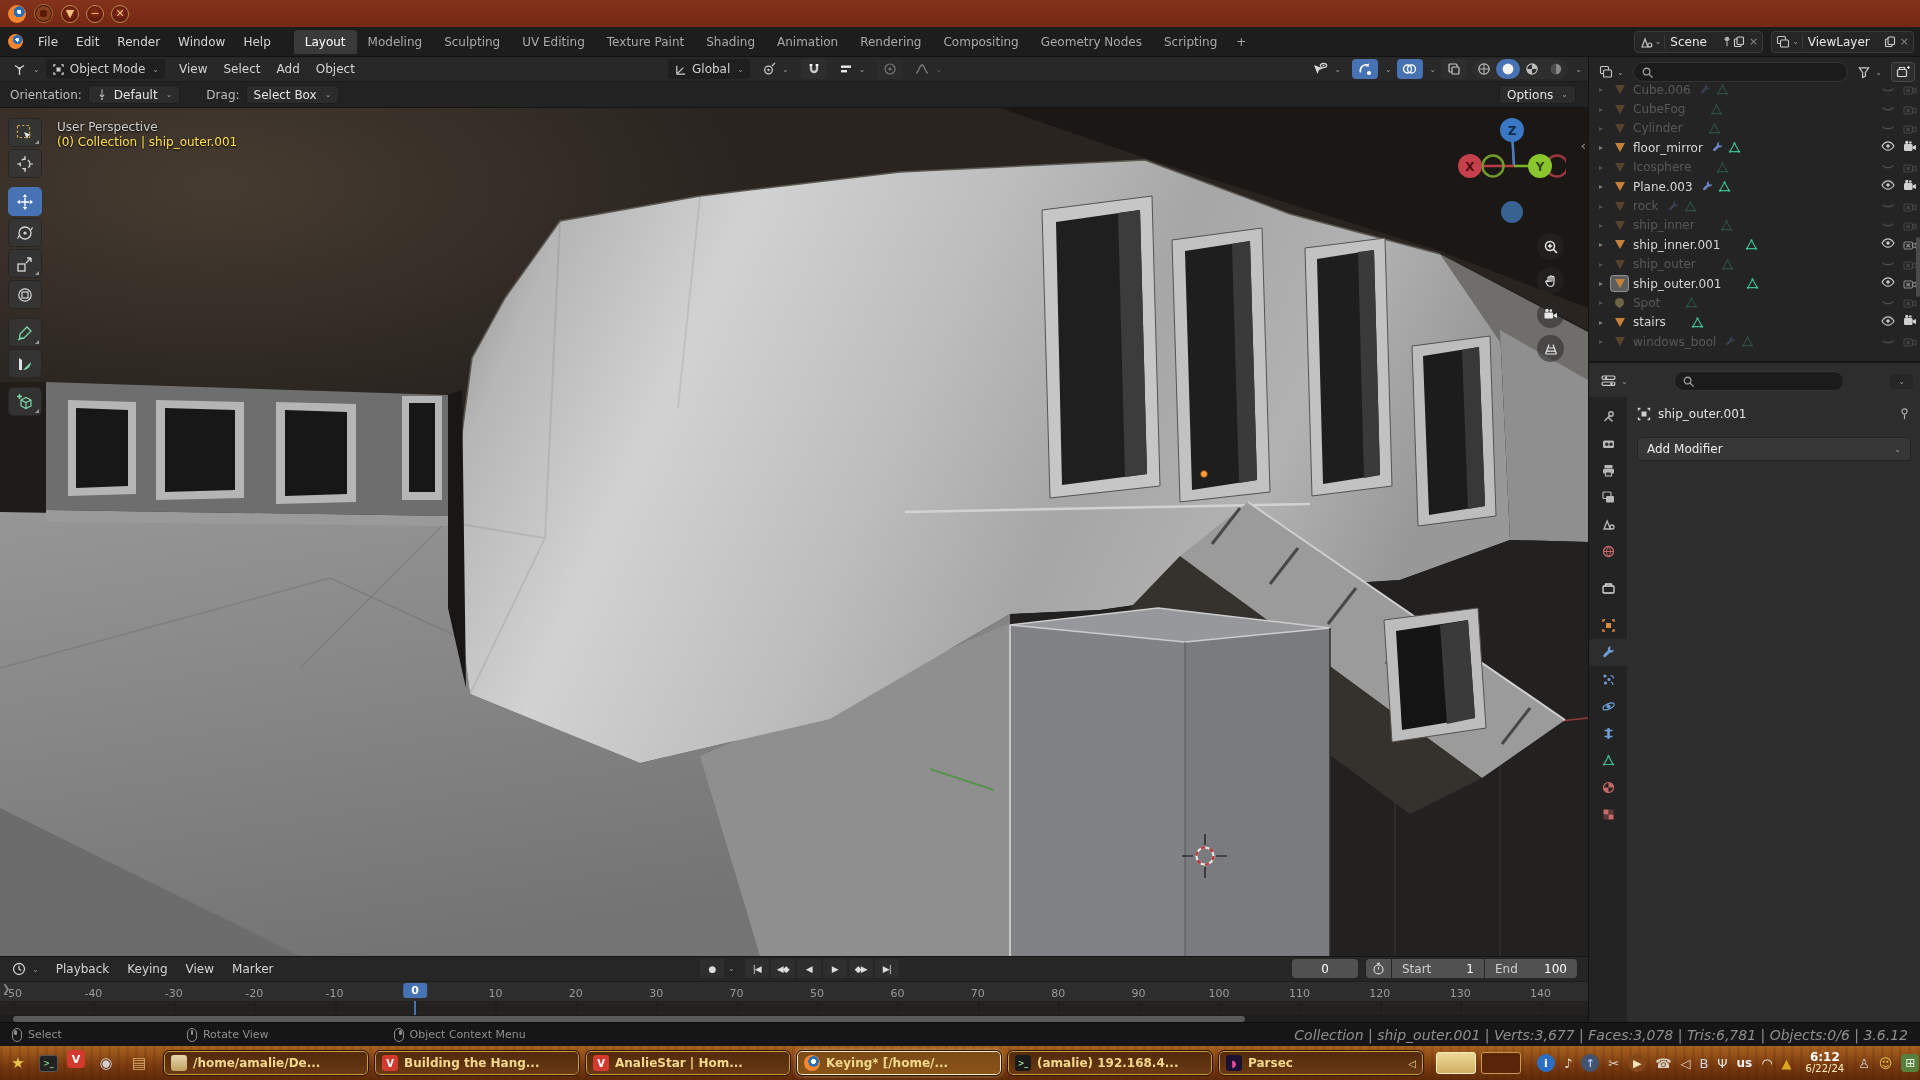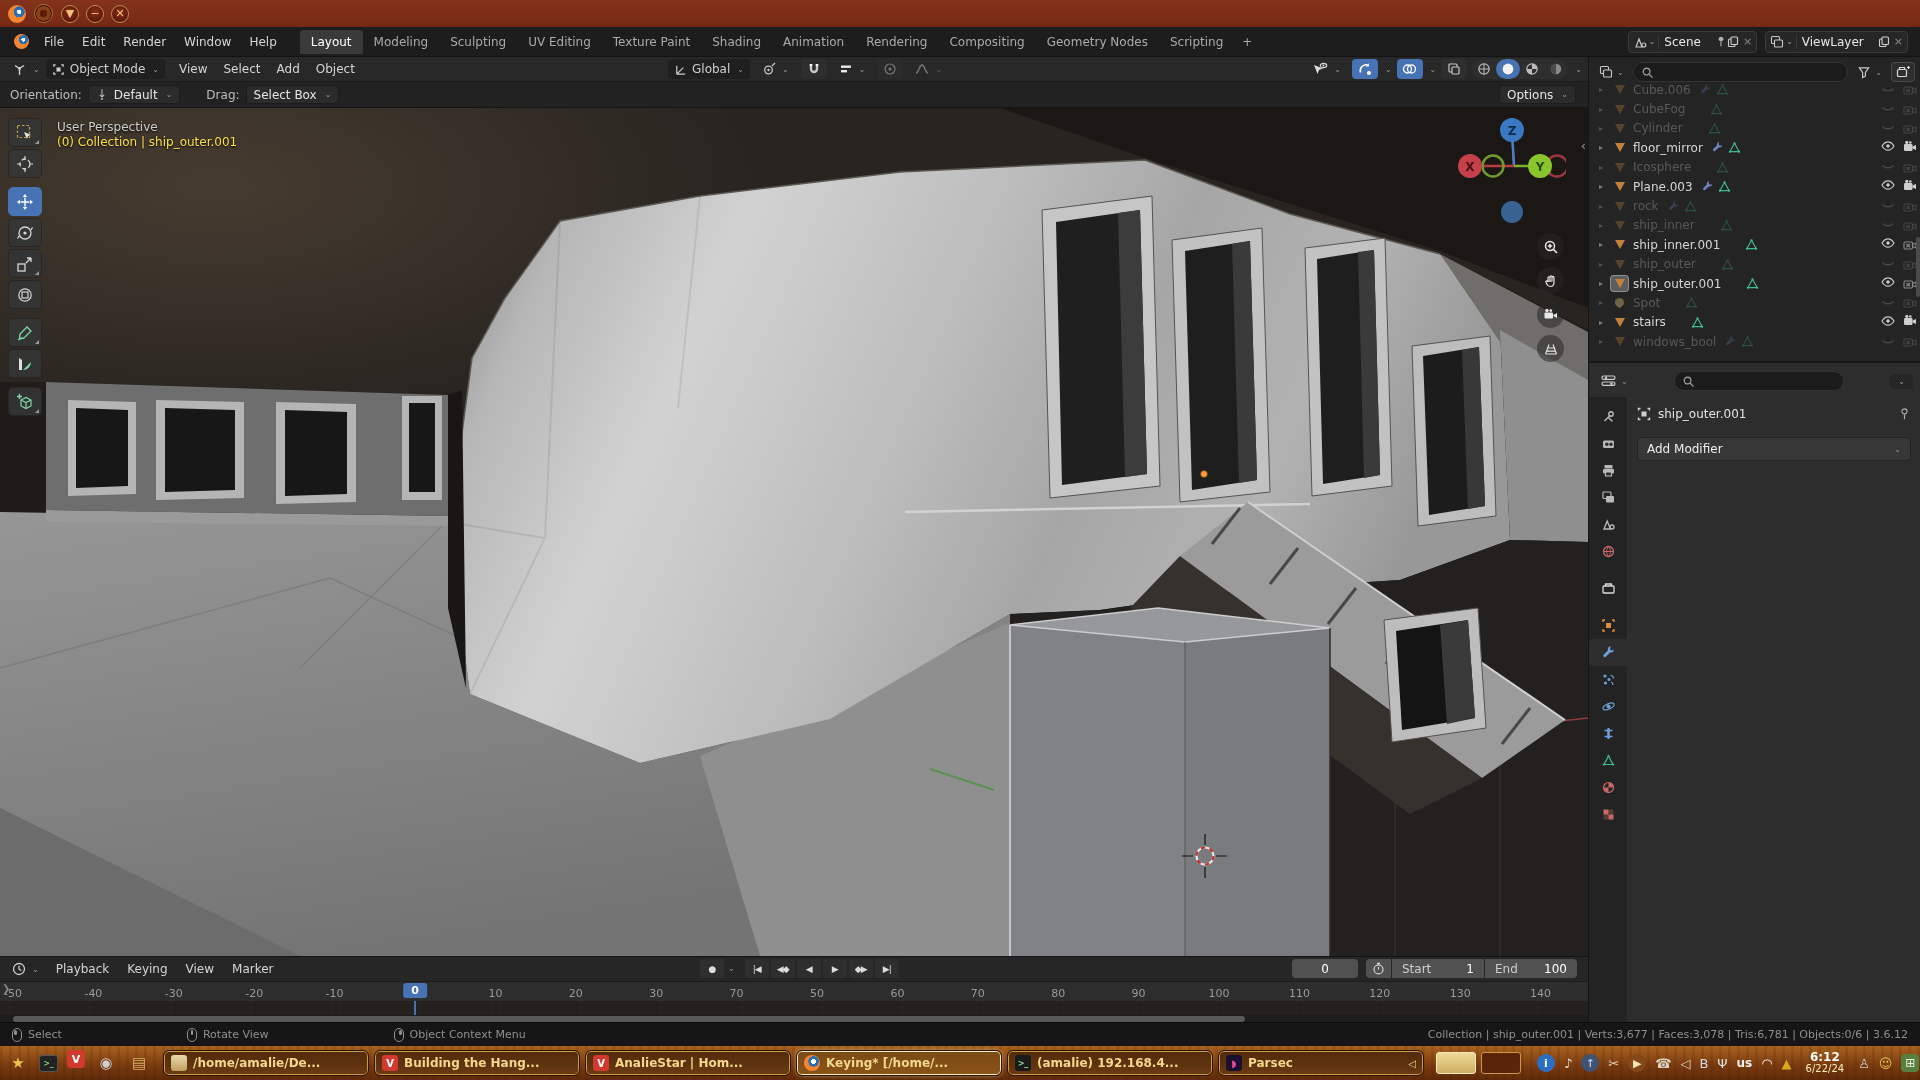--- a/index.html
+++ b/index.html
@@ -9,21 +9,21 @@
 
   
   #titlebar { position:absolute; left:0; top:0; width:1920px; height:27px; background:linear-gradient(#84321b,#752914); display:flex; align-items:center; padding:0 8px; }
   .blender-logo { width:18px; height:18px; border-radius:50%; background:radial-gradient(circle at 62% 38%, #fff 0 14%, #2a6fb5 15% 34%, #f5852e 35% 100%); margin-right:8px; }
   .winmenu-btn { width:19px; height:19px; border-radius:50%; background:radial-gradient(circle, #5a1c08 0 30%, #8a4018 31% 60%, #3a1204 61%); border:1px solid #b07030; margin-right:8px; }
   #titlebar .title { flex:1; text-align:center; color:#f2c38f; font-size:13px; }
   .winbtns { display:flex; gap:7px; }
   .winbtn { width:18px; height:18px; border-radius:50%; background:radial-gradient(circle at 50% 40%, #8a3018, #4a0e04); border:1px solid #c08a4a; color:#f0c080; font-size:11px; line-height:16px; text-align:center; }
 
   
-  #topbar { position:absolute; left:0; top:27px; width:1920px; height:30px; background:#1d1d1d; display:flex; align-items:center; padding:0 12px; border-bottom:1px solid #131313; }
+  #topbar { position:absolute; left:0; top:27px; width:1920px; height:30px; background:#1d1d1d; display:flex; align-items:center; padding:0 6px; border-bottom:1px solid #131313; }
   .blender-logo.small { width:15px; height:15px; margin:0 6px 0 2px; }
   .menu-item { padding:4px 9px; color:#d5d5d5; border-radius:4px; }
   #workspaces { display:flex; margin-left:14px; align-items:center; }
   .ws-tab { padding:5px 11px; color:#aaa; border-radius:4px 4px 0 0; }
   .ws-tab.active { background:#3a3a3a; color:#fff; }
   .ws-add { color:#aaa; padding:4px 8px; }
   #topbar .spacer { flex:1; }
   .id-selector { display:flex; align-items:center; background:#262626; border:1px solid #3a3a3a; border-radius:4px; height:22px; padding:0 4px; margin-left:8px; }
   .id-selector .typ { display:flex; align-items:center; border-right:1px solid #3a3a3a; padding-right:3px; margin-right:5px; }
   .id-selector .nm { color:#e8e8e8; padding-right:14px; }
@@ -137,21 +137,21 @@
   .tl-scroll { position:relative; height:8px; background:#1d1d1d; }
   .tl-thumb { position:absolute; left:13px; top:1px; width:1232px; height:6px; background:#595959; border-radius:3px; }
   .tl-panel-arrow { position:absolute; left:2px; top:26px; color:#888; font-size:10px; }
 
   
   .hint { display:flex; align-items:center; gap:6px; color:#8f8f8f; font-size:11px; margin-right:125px; }
   .mouse-ic { width:10px; height:14px; border:1px solid #8f8f8f; border-radius:5px; position:relative; }
   .mouse-ic .seg { position:absolute; top:1px; left:1px; width:3px; height:5px; background:#8f8f8f; border-radius:2px; }
   .icon-mouse-middle .seg { left:2.8px; width:2.4px; }
   .icon-mouse-right .seg { left:auto; right:1px; }
-  #statusbar .stats { margin-left:auto; color:#8f8f8f; font-size:11px; }
+  #statusbar .stats { margin-left:auto; color:#8f8f8f; font-size:14px;font-style:italic; }
 
   
   .launcher { width:24px; height:26px; display:flex; align-items:center; justify-content:center; font-size:15px; position:relative; z-index:1; }
   .chip-dark { background:#222; color:#7ad07a; font-size:8px; font-weight:bold; width:19px; height:17px; border-radius:3px; border:1px solid #555; display:flex; align-items:center; justify-content:center; }
   .launcher.chip-dark, .tray.chip-dark { align-self:center; }
   .chip-red { background:#d33a2f; color:#fff; font-size:11px; font-weight:bold; width:18px; height:18px; border-radius:4px; display:flex; align-items:center; justify-content:center; }
   .wb { width:206px; height:26px; background:linear-gradient(#512a0c,#6b3a12); border:1px solid #2a1404; box-shadow:inset 0 0 0 1px #c89a4a; border-radius:6px; display:flex; align-items:center; padding:0 7px; gap:6px; color:#f3d98c; font-weight:bold; position:relative; z-index:1; }
   .wb.active { background:linear-gradient(#7a4a16,#8a5418); box-shadow:inset 0 0 0 1px #f7ecc0, 0 0 4px #f0d89088; }
   .wb-title { overflow:hidden; white-space:nowrap; flex:1; font-size:12px; }
   .wb-icon { width:16px; height:16px; border-radius:3px; flex:none; display:flex; align-items:center; justify-content:center; font-size:10px; font-weight:bold; }

